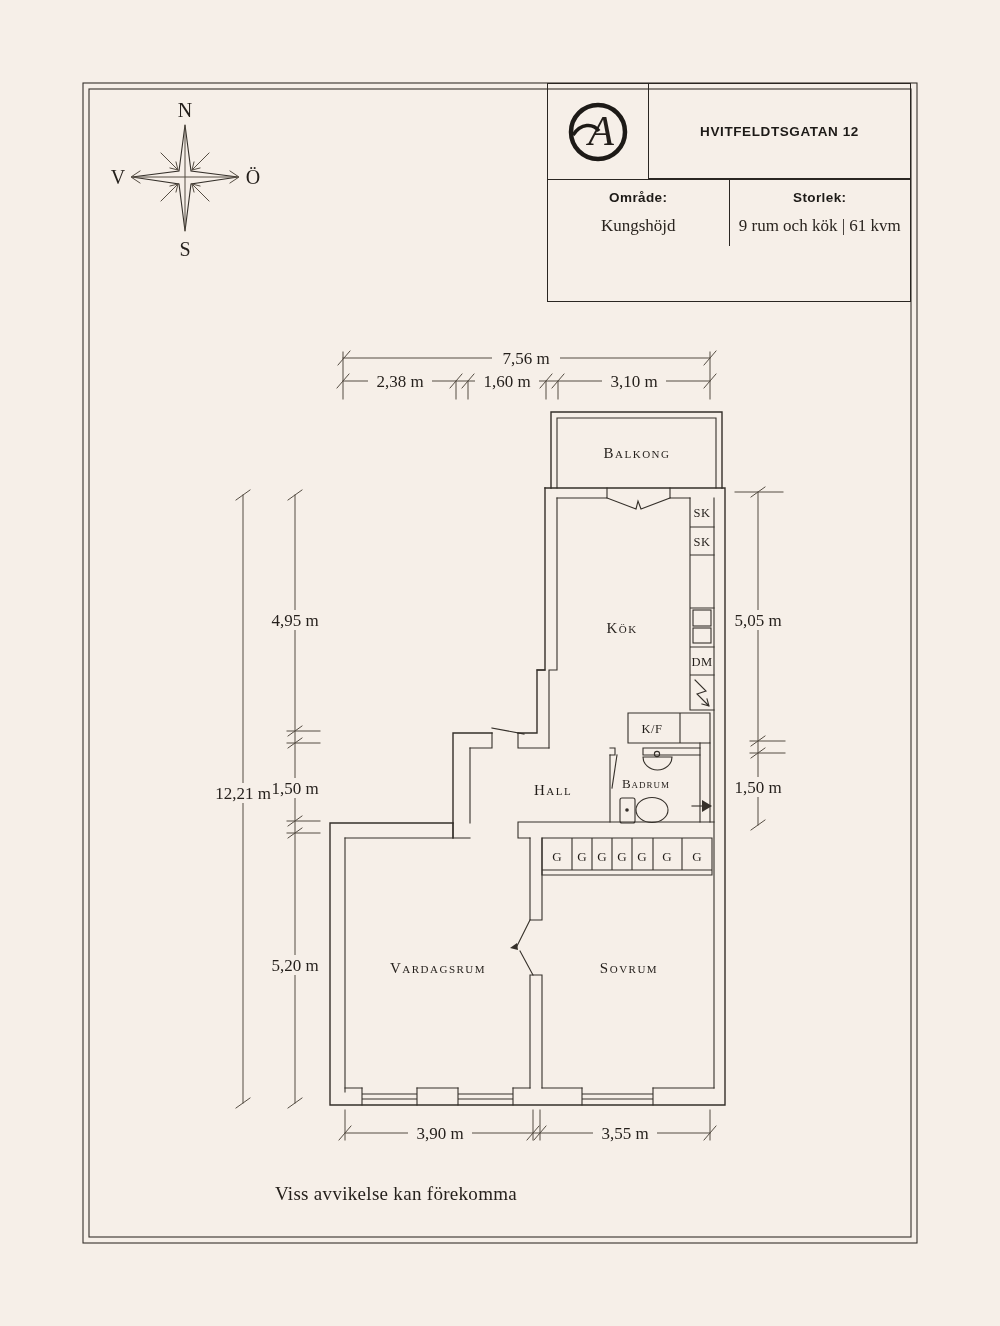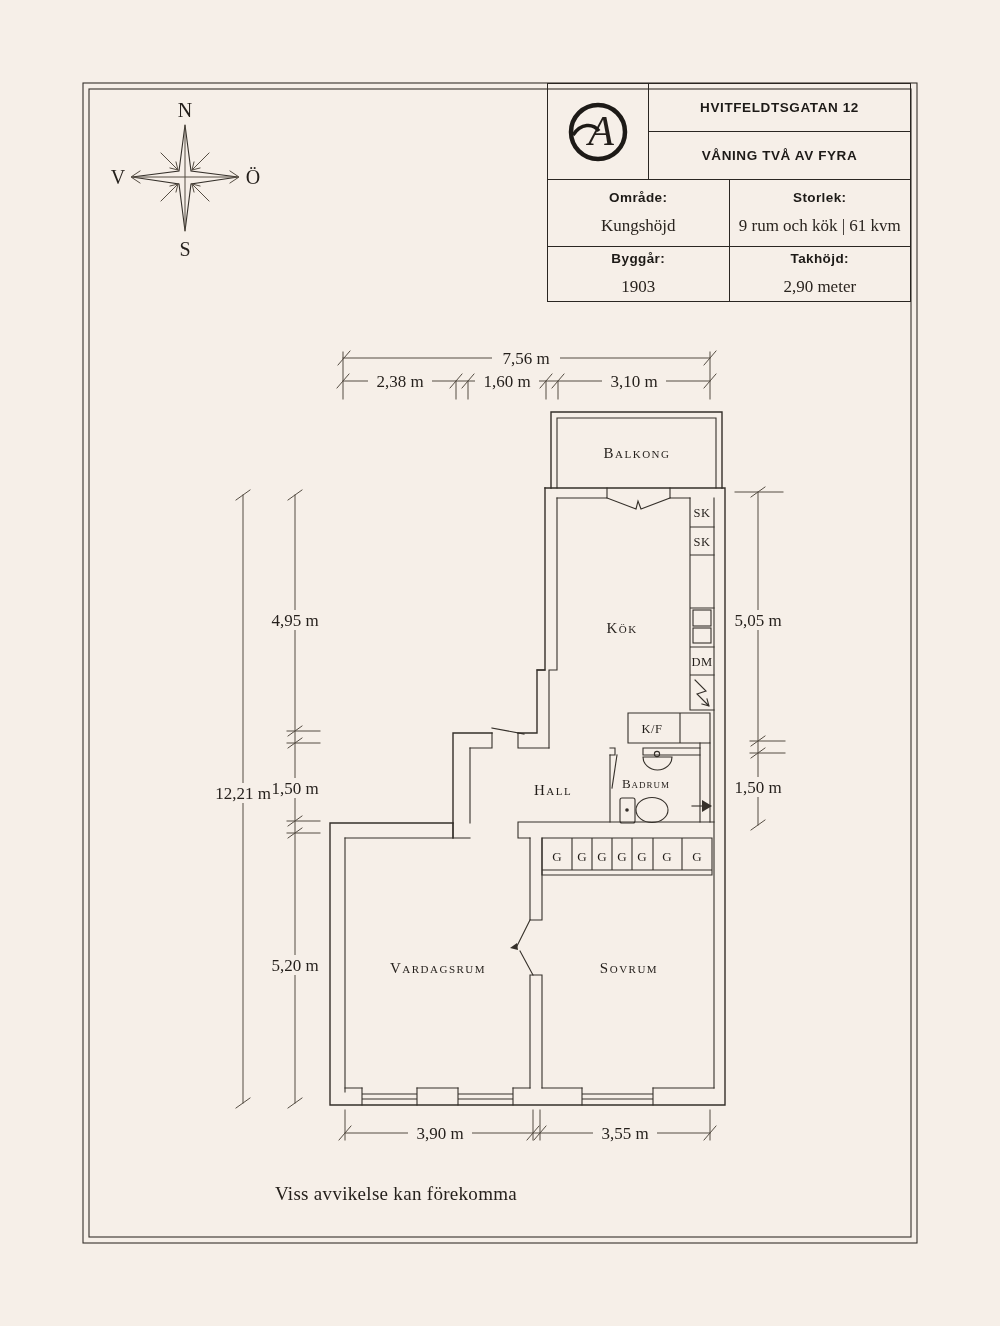--- a/index.html
+++ b/index.html
@@ -226,41 +226,30 @@
     <div class="tb-top">
       <div class="tb-logo">
         <svg width="66" height="66" viewBox="0 0 66 66">
           <circle cx="33" cy="33" r="27" fill="none" stroke="#1d1a17" stroke-width="4.5"></circle>
           <text x="36" y="46" text-anchor="middle" font-family="Liberation Serif, serif" font-style="italic" font-size="42" fill="#1d1a17">A</text>
           <path d="M8,36 C16,24 28,24 34,32" fill="none" stroke="#1d1a17" stroke-width="3.5"></path>
         </svg>
       </div>
       <div class="tb-titles">
         <div class="tb-address">HVITFELDTSGATAN 12</div>
-        <div class="tb-floor">VÅNING TVÅ AV FYRA</div>
       </div>
     </div>
     <div class="tb-row tb-r3">
       <div class="tb-cell">
         <span class="lbl">Område:</span>
         <span class="val">Kungshöjd</span>
       </div>
       <div class="tb-cell">
         <span class="lbl">Storlek:</span>
         <span class="val">9 rum och kök | 61 kvm</span>
       </div>
     </div>
-    <div class="tb-row tb-r4">
-      <div class="tb-cell">
-        <span class="lbl">Byggår:</span>
-        <span class="val">1903</span>
-      </div>
-      <div class="tb-cell">
-        <span class="lbl">Takhöjd:</span>
-        <span class="val">2,90 meter</span>
-      </div>
-    </div>
   </div>
 
   
   <div class="footer">Viss avvikelse kan förekomma</div>
 
 </div>
 
 </body></html>

